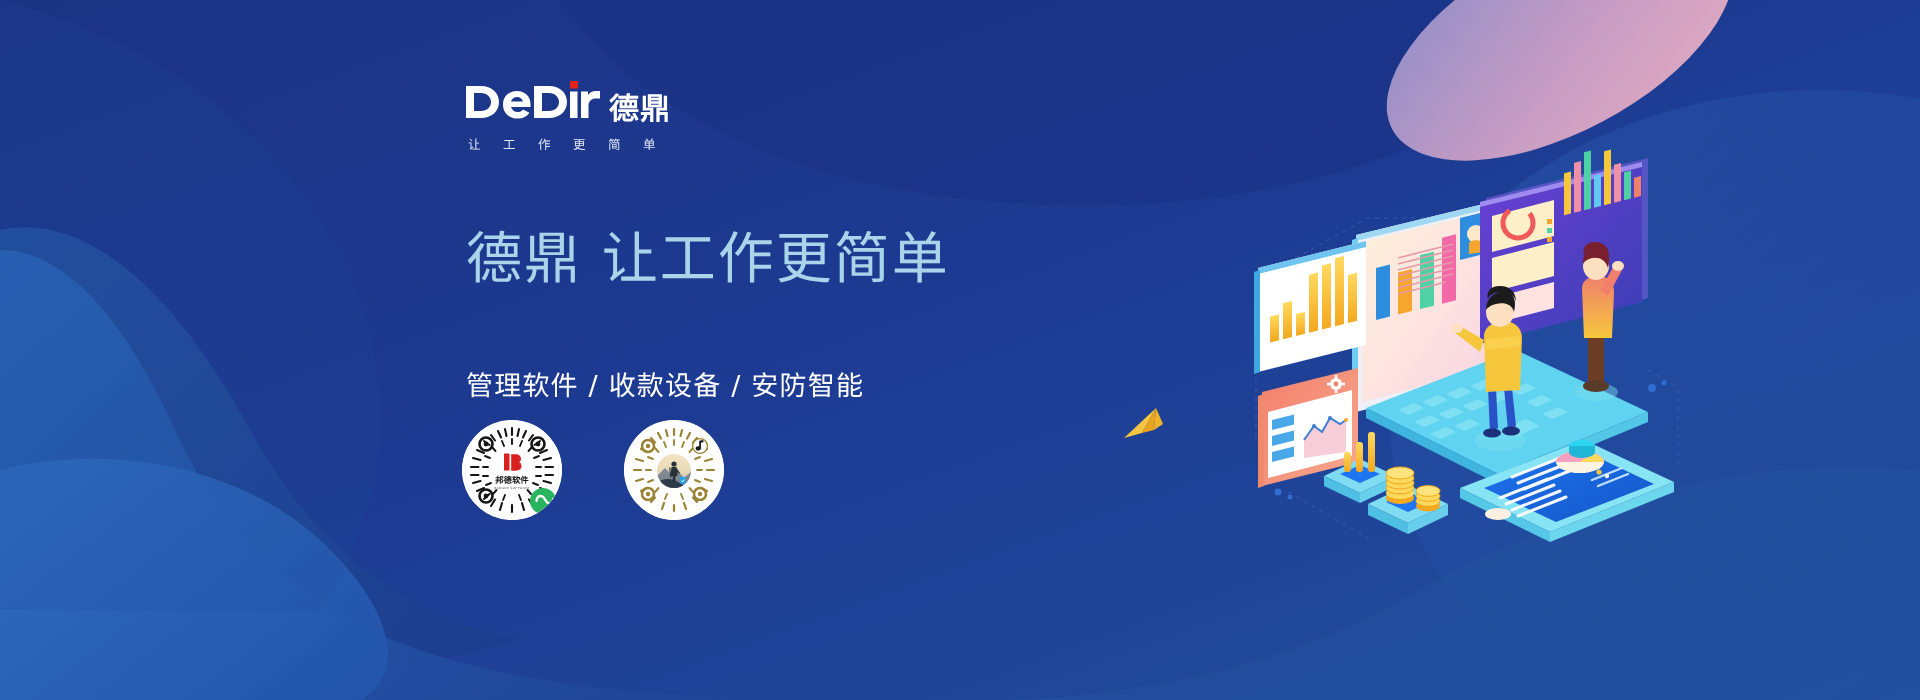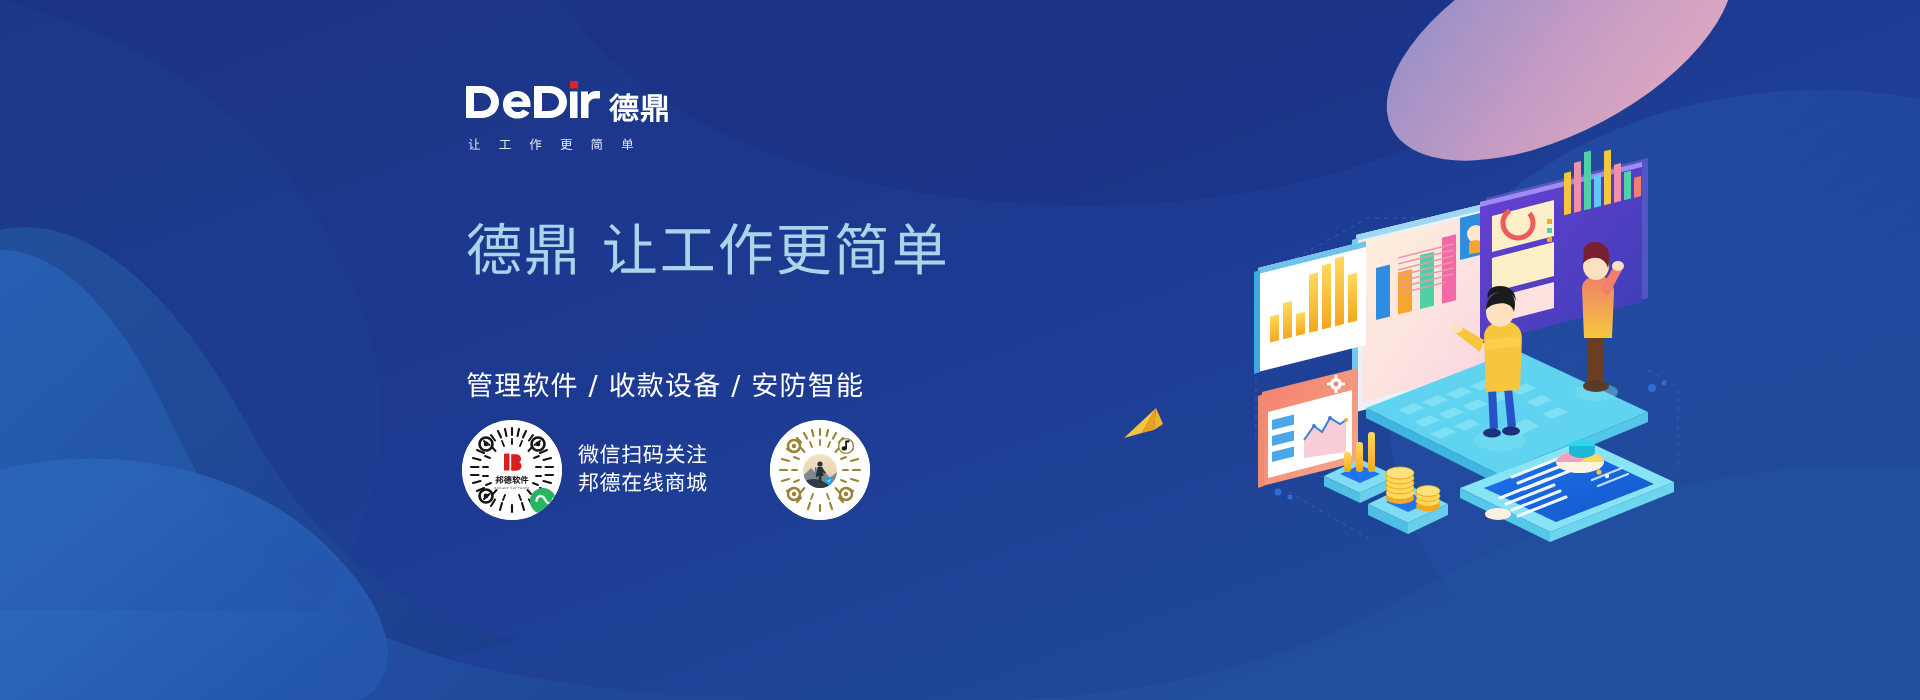--- a/index.html
+++ b/index.html
@@ -30,26 +30,26 @@
   .logo-cn {
     color:#ffffff; font-size:30px; font-weight:700;
     letter-spacing:1px; line-height:1; white-space:nowrap;
     font-family:"DejaVu Sans","Liberation Sans",sans-serif;
     margin-top:18px;
   }
   .logo-tagline {
     margin-top:10px;
     color:#dfe6f5; font-size:12.5px; letter-spacing:7.5px;
     white-space:nowrap; padding-left:2px;
-    font-family:Liberation Serif, serif;
+    font-family:Liberation Mono, monospace;
   }
 
   
   .headline {
-    position:absolute; left:466px; top:220px;
+    position:absolute; left:466px; top:228px;
     font-size:56px; line-height:1.12; color:#a9d4ea;
     letter-spacing:2px; white-space:nowrap; font-weight:400;
     font-family:"DejaVu Sans","Liberation Sans",sans-serif;
   }
   .subtitle {
     position:absolute; left:466px; top:322px;
     font-size:27px; line-height:1.2; color:#ffffff;
     letter-spacing:1.2px; white-space:nowrap; font-weight:400;
     font-family:"DejaVu Sans","Liberation Sans",sans-serif;
     margin-top:48px;
@@ -254,24 +254,20 @@
 
           <text x="50" y="62.5" text-anchor="middle" font-size="8.4" font-weight="700" fill="#141414" font-family="DejaVu Sans, sans-serif">邦德软件</text>
           <text x="50" y="69" text-anchor="middle" font-size="2.9" fill="#555" font-family="DejaVu Sans, sans-serif" letter-spacing="0.4">BANGDE SOFTWARE</text>
 
           <g>
             <circle cx="81" cy="81" r="13" fill="#29b45f"></circle>
             <path d="M74.5,81 C74.5,77 77.5,75 80.5,76.6 C83,78 83.5,81.5 86,83
                      C88.8,84.7 91.5,82.6 91,79" fill="none" stroke="#ffffff" stroke-width="2.3" stroke-linecap="round"></path>
           </g>
         </svg>
-      </div>
-      <div class="qr-caption">
-        <div>微信扫码关注</div>
-        <div>邦德在线商城</div>
       </div>
     </div>
 
     <div class="qr-item">
       <div class="qr-code">
         <svg width="100" height="100" viewBox="0 0 100 100" xmlns="http://www.w3.org/2000/svg">
           <defs>
             <clipPath id="avatarClip">
                 <circle cx="50" cy="51" r="17"></circle>
               </clipPath>

